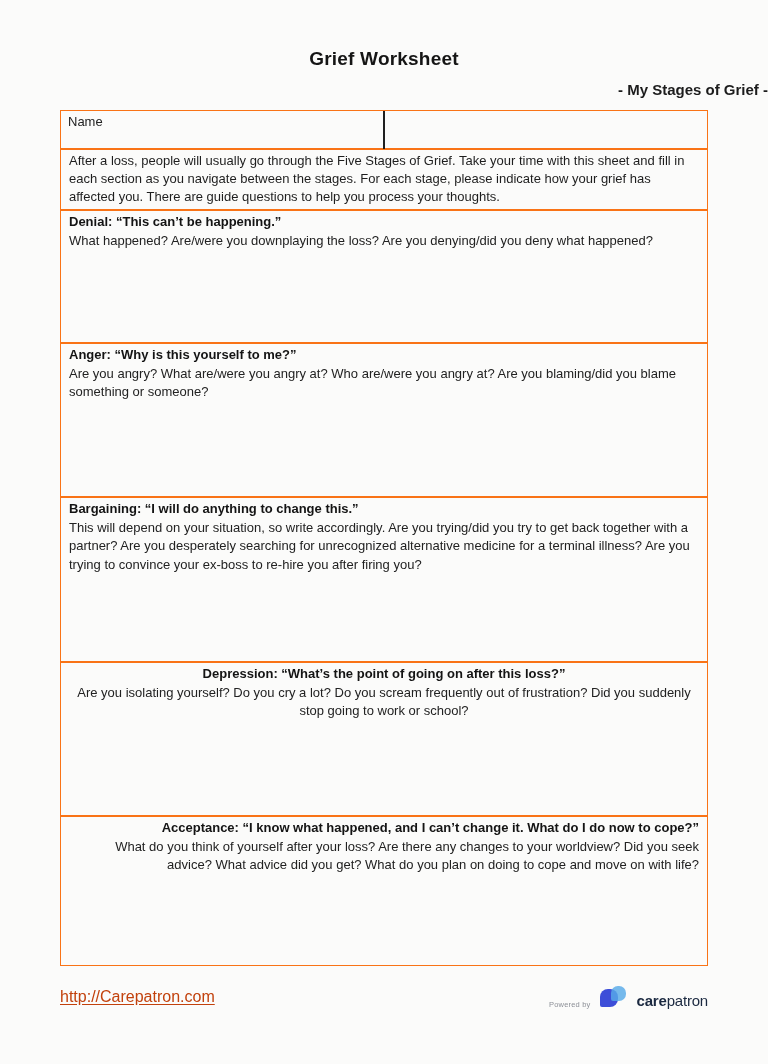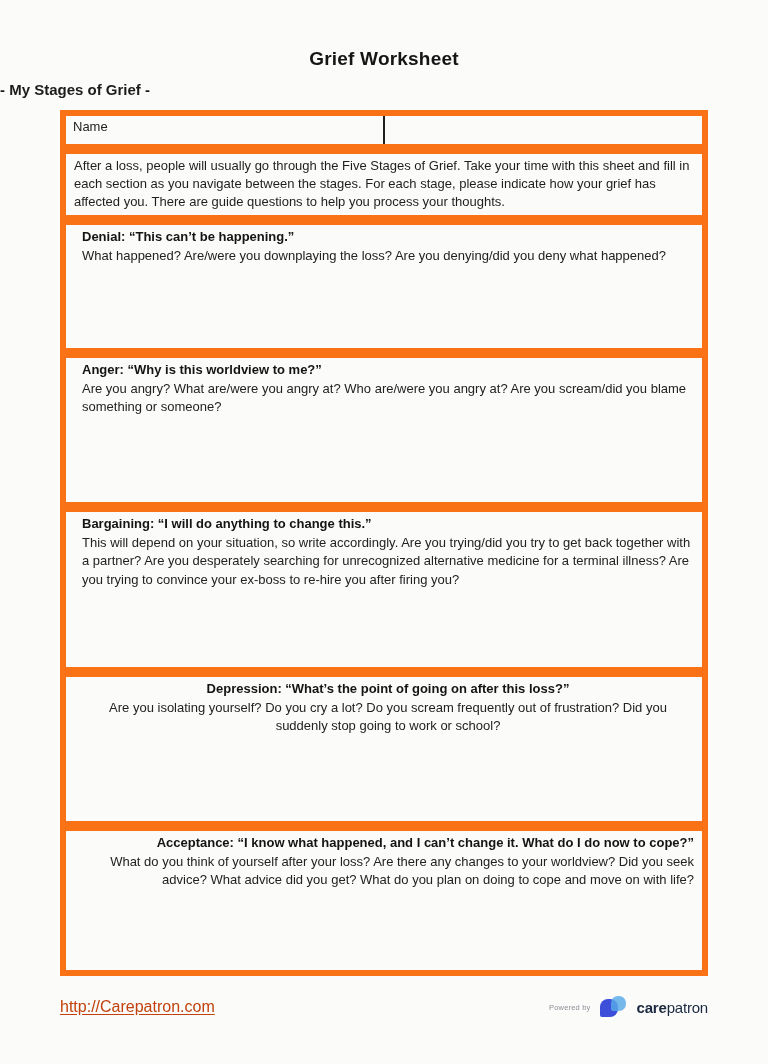--- a/index.html
+++ b/index.html
@@ -17,49 +17,49 @@
   .title {
     margin-top: 48px;
     text-align: center;
     font-size: 19px;
     font-weight: 700;
     letter-spacing: 0.2px;
     color: #151515;
   }
   .subtitle {
     margin-top: 11px;
-    text-align: left;
+    text-align: right;
     font-size: 15px;
     font-weight: 700;
     color: #1c1c1c;
   }
 
   .sheet { margin: 12px 60px 0 60px; width: 648px; }
 
   .box {
-    border: 6px solid #f97316;
+    border: 1px solid #f97316;
     background: transparent;
   }
   .box + .box { margin-top: -2px; }
 
   .namedate { display: flex; height: 40px; }
   .nd-cell { padding: 3px 7px; font-size: 13px; color: #222; }
   .nd-name { width: 50.2%; border-right: 2px solid #1f1f1f; }
   .nd-date { flex: 1; }
   .nd-fill { height: 18px; }
 
   .intro {
     min-height: 55px;
     padding: 3px 8px 4px 8px;
     font-size: 13px;
     line-height: 18px;
     color: #1e1e1e;
   }
 
-  .stage { padding: 3px 8px 4px 16px; font-size: 13px; line-height: 18.5px; }
+  .stage { padding: 3px 8px 4px 8px; font-size: 13px; line-height: 18.5px; }
   .stage .heading { font-weight: 700; color: #141414; }
   .stage .questions { color: #222; }
   .stage-denial     { min-height: 135px; }
   .stage-anger      { min-height: 156px; }
   .stage-bargaining { min-height: 167px; }
   .stage-depression { min-height: 156px; text-align: center; }
   .stage-acceptance { min-height: 151px; text-align: right; }
 
   .footer {
     margin: 19px 60px 0 60px;
@@ -68,21 +68,21 @@
     justify-content: space-between;
     align-items: center;
   }
   .footer-link {
     font-size: 16px;
     color: #c2410c;
     text-decoration: underline;
     text-underline-offset: 2px;
     cursor: pointer;
   }
-  .brand { display: flex; align-items: center; gap: 7px; }
+  .brand { display: flex; align-items: flex-end; gap: 7px; }
   .powered-by {
     font-size: 7.5px;
     color: #8d9097;
     letter-spacing: 0.2px;
     margin-right: 2px;
   }
   .logo-mark { position: relative; width: 30px; height: 24px; }
   .logo-blob-dark {
     position: absolute;
     left: 0; top: 4px;
@@ -121,22 +121,22 @@
     </div>
 
     <div class="box intro">After a loss, people will usually go through the Five Stages of Grief. Take your time with this sheet and fill in each section as you navigate between the stages. For each stage, please indicate how your grief has affected you. There are guide questions to help you process your thoughts.</div>
 
     <div class="box stage stage-denial">
       <div class="heading">Denial: “This can’t be happening.”</div>
       <div class="questions">What happened? Are/were you downplaying the loss? Are you denying/did you deny what happened?</div>
     </div>
 
     <div class="box stage stage-anger">
-      <div class="heading">Anger: “Why is this worldview to me?”</div>
-      <div class="questions">Are you angry? What are/were you angry at? Who are/were you angry at? Are you scream/did you blame something or someone?</div>
+      <div class="heading">Anger: “Why is this yourself to me?”</div>
+      <div class="questions">Are you angry? What are/were you angry at? Who are/were you angry at? Are you blaming/did you blame something or someone?</div>
     </div>
 
     <div class="box stage stage-bargaining">
       <div class="heading">Bargaining: “I will do anything to change this.”</div>
       <div class="questions">This will depend on your situation, so write accordingly. Are you trying/did you try to get back together with a partner? Are you desperately searching for unrecognized alternative medicine for a terminal illness? Are you trying to convince your ex-boss to re-hire you after firing you?</div>
     </div>
 
     <div class="box stage stage-depression">
       <div class="heading">Depression: “What’s the point of going on after this loss?”</div>
       <div class="questions">Are you isolating yourself? Do you cry a lot? Do you scream frequently out of frustration? Did you suddenly stop going to work or school?</div>

